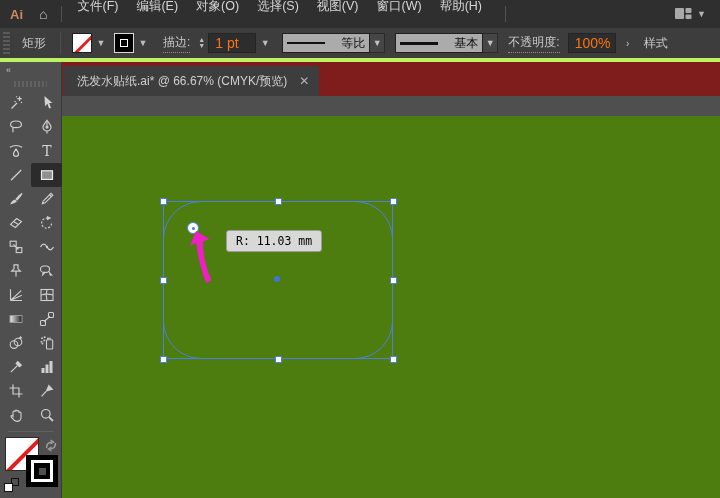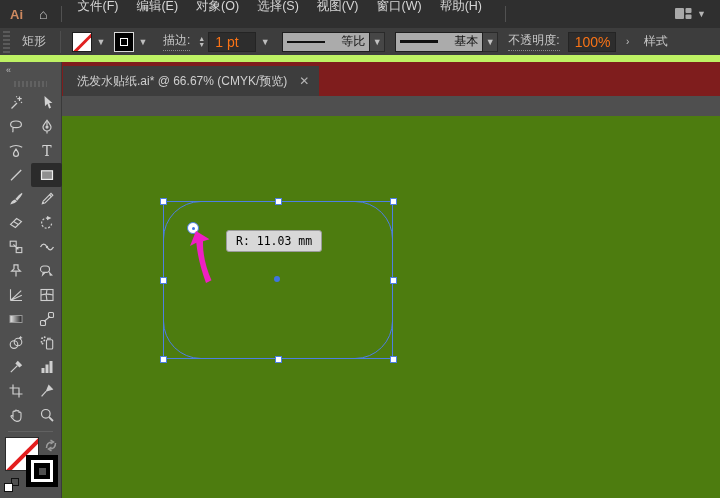--- a/index.html
+++ b/index.html
@@ -12,21 +12,21 @@
     color:#d6d6d6; font-size:12.5px; flex:0 0 auto; }
   .ai-logo { color:#cf8a60; font-weight:bold; font-size:13px; padding:0 8px 0 10px; }
   .home { color:#c9c9c9; font-size:14px; padding:0 8px; }
   .msep { width:1px; height:16px; background:#515151; margin:0 6px; }
   .menu-item { padding:0 9px; height:44px; line-height:28px; cursor:default; }
   .ws-switch { margin-left:auto; display:flex; align-items:center; gap:5px; padding-right:14px; }
   .ws-icon svg { display:block; }
   .chev { color:#b5b5b5; font-size:9px; }
 
   
-  .controlbar { height:34px; background:#3d3d3d; border-bottom:7px solid #bef264;
+  .controlbar { height:34px; background:#3d3d3d; border-bottom:4px solid #bef264;
     display:flex; align-items:center; color:#c8c8c8; font-size:12px; flex:0 0 auto; }
   .grip-v { width:7px; height:22px; margin:0 6px 0 3px;
     background:repeating-linear-gradient(180deg,#5a5a5a 0 2px,transparent 2px 4px); }
   .ctl-label { padding:0 6px; }
   .vsep { width:1px; height:22px; background:#4e4e4e; margin:0 8px; }
   .swatch-btn { display:flex; align-items:center; margin:0 3px; }
   .fill-swatch { width:20px; height:20px; background:#fff; border:1px solid #1e1e1e; position:relative; overflow:hidden; }
   .fill-swatch .nored { position:absolute; left:-4px; top:8.5px; width:30px; height:3px;
     background:#e02020; transform:rotate(-45deg); }
   .stroke-swatch { width:20px; height:20px; background:#000; border:1px solid #d9d9d9;

